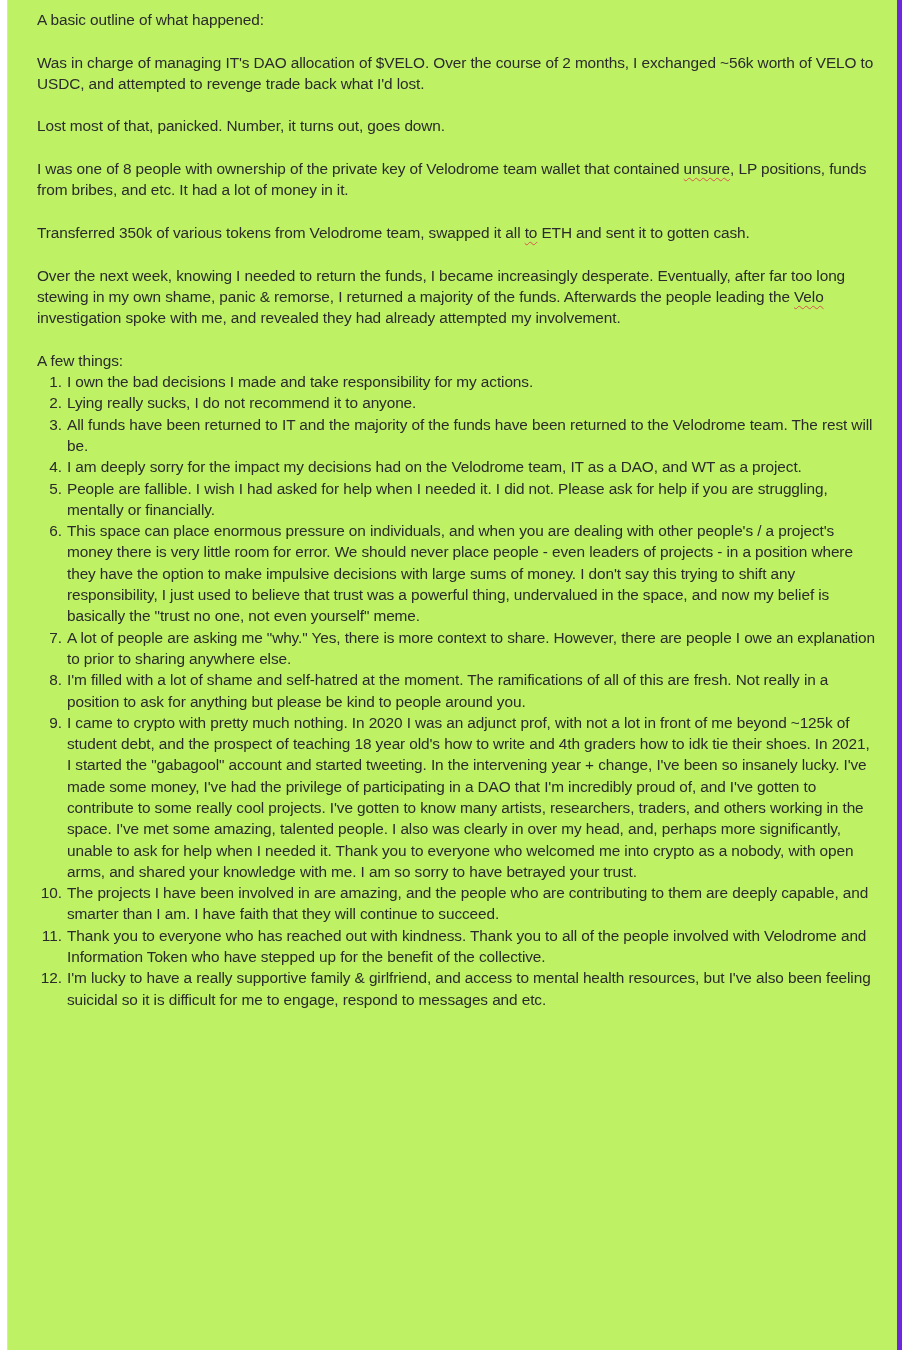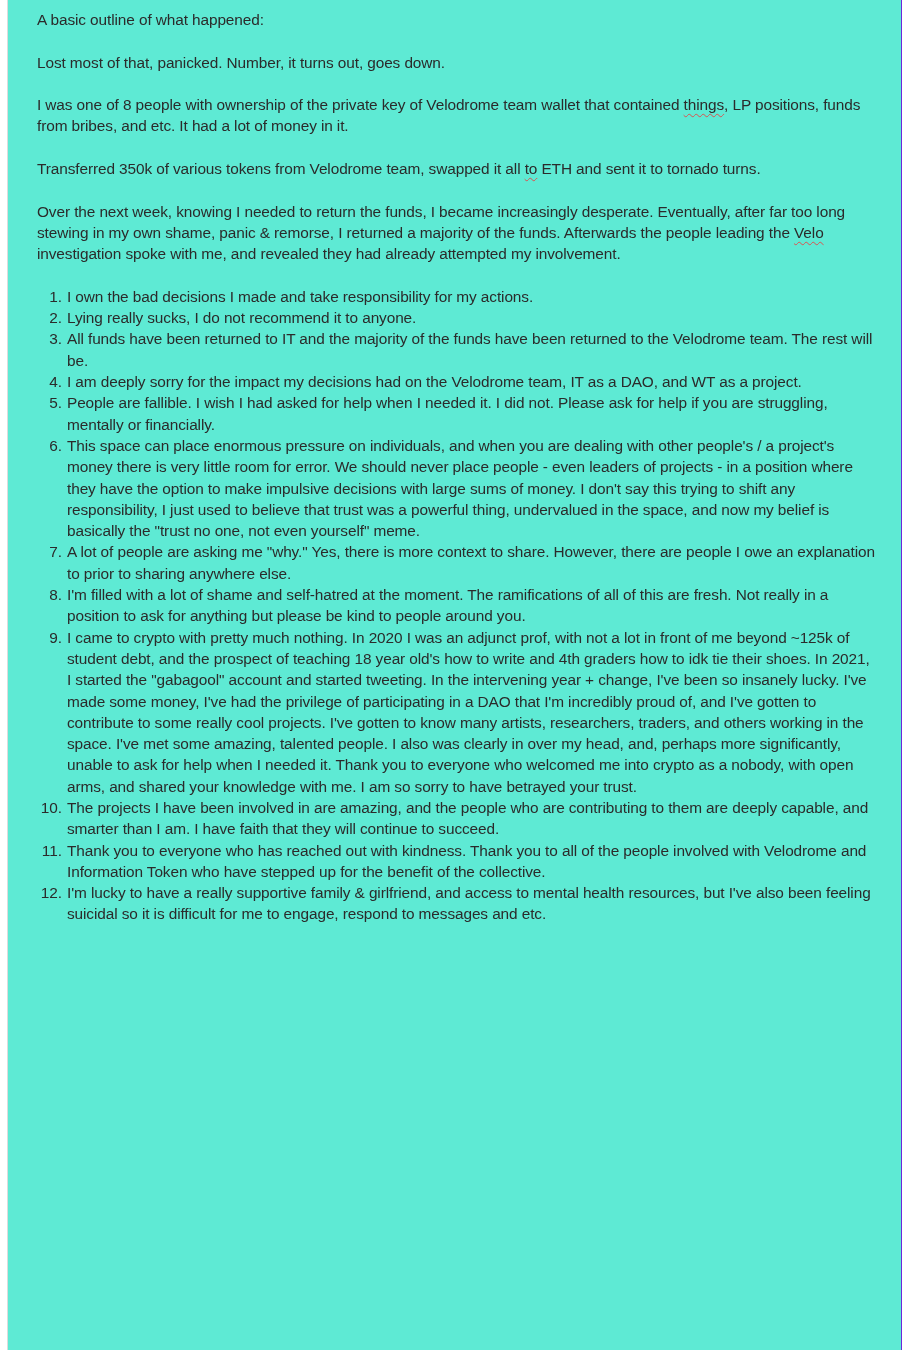--- a/index.html
+++ b/index.html
@@ -1,42 +1,44 @@
 <!DOCTYPE html>
 <html><head>
   <meta charset="utf-8">
   <style>
     html, body { margin: 0; padding: 0; background: #ffffff; }
     body { width: 905px; height: 1350px; overflow: hidden; position: relative; }
     .page {
       position: absolute; left: 7px; top: 0; width: 895px; height: 1350px;
-      border-left: 1px solid #dcdcdc; border-right: 1px solid #6d28d9;
-      box-sizing: border-box; background: #5eead4;
+      border-left: 1px solid #dcdcdc; border-right: 5px solid #6d28d9;
+      box-sizing: border-box; background: #bef264;
     }
     .content {
       position: absolute; left: 29px; top: 9px; width: 840px;
       font-family: "Liberation Sans", sans-serif; font-size: 15.4px; line-height: 21.3px;
       color: #2b2b2b; letter-spacing: -0.1px;
     }
     p { margin: 0 0 21.3px 0; }
     .heading-list { margin: 0; }
     ol { margin: 0 0 32px 0; padding-left: 29px; }
     ol li { padding-left: 1px; }
     .spell { text-decoration: underline wavy #d9534f; text-decoration-thickness: 1px; text-underline-offset: 3px; }
   </style>
 </head>
 <body>
 
 <div class="page">
   <div class="content">
     <p>A basic outline of what happened:</p>
+    <p>Was in charge of managing IT's DAO allocation of $VELO. Over the course of 2 months, I exchanged ~56k worth of VELO to USDC, and attempted to revenge trade back what I'd lost.</p>
     <p>Lost most of that, panicked. Number, it turns out, goes down.</p>
-    <p><span>I was one of 8 people with ownership of the private key of Velodrome team wallet that contained </span><span class="spell">things</span><span>, LP positions, funds from bribes, and etc. It had a lot of money in it.</span></p>
-    <p><span>Transferred 350k of various tokens from Velodrome team, swapped it all </span><span class="spell">to</span><span> ETH and sent it to tornado turns.</span></p>
+    <p><span>I was one of 8 people with ownership of the private key of Velodrome team wallet that contained </span><span class="spell">unsure</span><span>, LP positions, funds from bribes, and etc. It had a lot of money in it.</span></p>
+    <p><span>Transferred 350k of various tokens from Velodrome team, swapped it all </span><span class="spell">to</span><span> ETH and sent it to gotten cash.</span></p>
     <p><span>Over the next week, knowing I needed to return the funds, I became increasingly desperate. Eventually, after far too long stewing in my own shame, panic &amp; remorse, I returned a majority of the funds. Afterwards the people leading the </span><span class="spell">Velo</span><span> investigation spoke with me, and revealed they had already attempted my involvement.</span></p>
+    <div class="heading-list">A few things:</div>
     <ol>
       <li>I own the bad decisions I made and take responsibility for my actions.</li>
       <li>Lying really sucks, I do not recommend it to anyone.</li>
       <li>All funds have been returned to IT and the majority of the funds have been returned to the Velodrome team. The rest will be.</li>
       <li>I am deeply sorry for the impact my decisions had on the Velodrome team, IT as a DAO, and WT as a project.</li>
       <li>People are fallible. I wish I had asked for help when I needed it. I did not. Please ask for help if you are struggling, mentally or financially.</li>
       <li>This space can place enormous pressure on individuals, and when you are dealing with other people's / a project's money there is very little room for error. We should never place people - even leaders of projects - in a position where they have the option to make impulsive decisions with large sums of money. I don't say this trying to shift any responsibility, I just used to believe that trust was a powerful thing, undervalued in the space, and now my belief is basically the "trust no one, not even yourself" meme.</li>
       <li>A lot of people are asking me "why."  Yes, there is more context to share. However, there are people I owe an explanation to prior to sharing anywhere else.</li>
       <li>I'm filled with a lot of shame and self-hatred at the moment. The ramifications of all of this are fresh. Not really in a position to ask for anything but please be kind to people around you.</li>
       <li>I came to crypto with pretty much nothing. In 2020 I was an adjunct prof, with not a lot in front of me beyond ~125k of student debt, and the prospect of teaching 18 year old's how to write and 4th graders how to idk tie their shoes. In 2021, I started the "gabagool" account and started tweeting. In the intervening year + change, I've been so insanely lucky. I've made some money, I've had the privilege of participating in a DAO that I'm incredibly proud of, and I've gotten to contribute to some really cool projects. I've gotten to know many artists, researchers, traders, and others working in the space. I've met some amazing, talented people. I also was clearly in over my head, and, perhaps more significantly, unable to ask for help when I needed it. Thank you to everyone who welcomed me into crypto as a nobody, with open arms, and shared your knowledge with me. I am so sorry to have betrayed your trust.</li>

